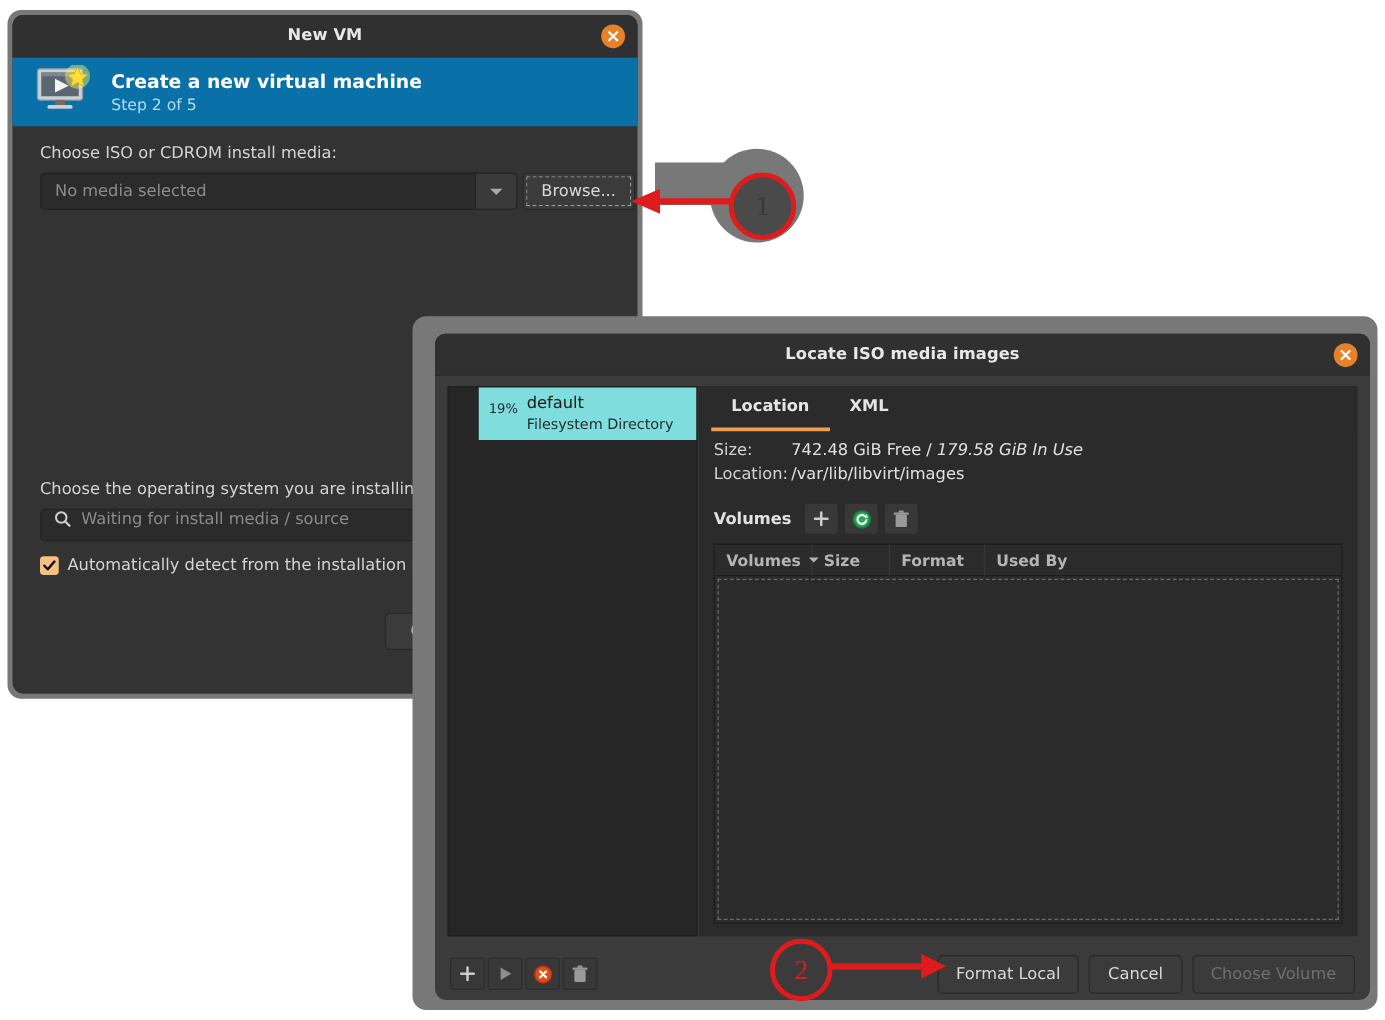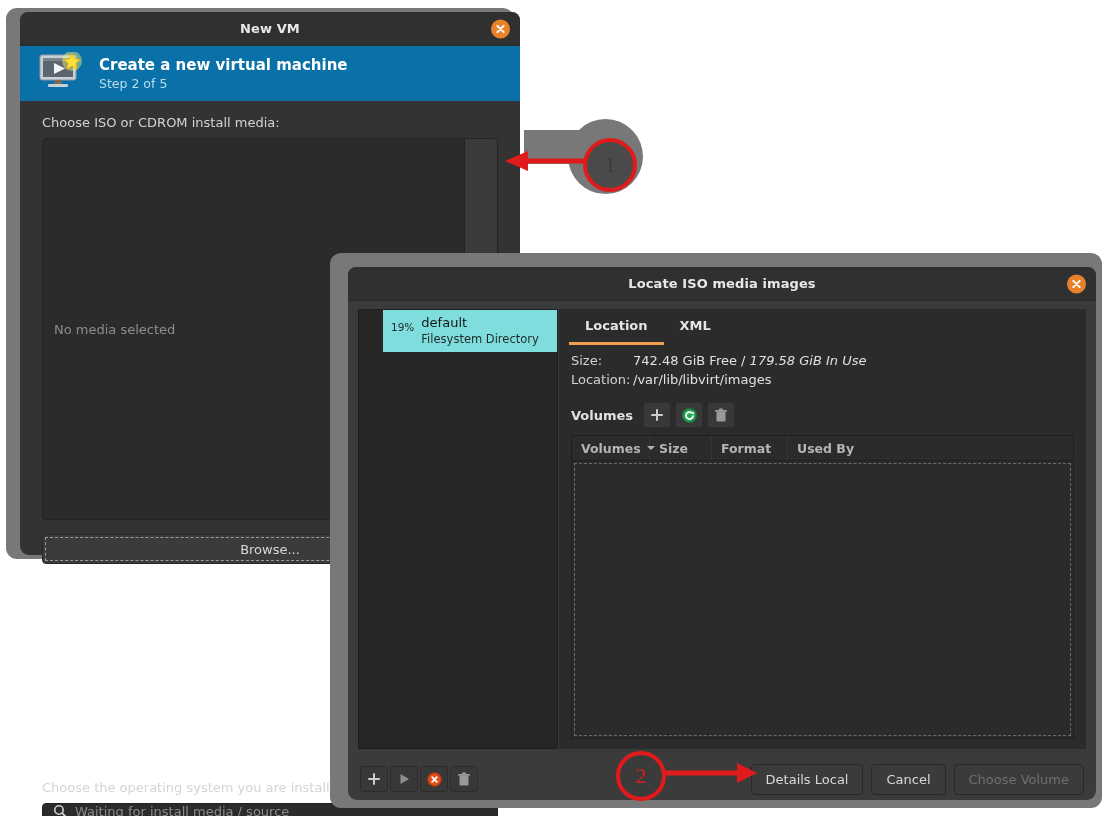--- a/index.html
+++ b/index.html
@@ -58,21 +58,21 @@
     background: #e8822a;
     display: flex;
     align-items: center;
     justify-content: center;
     cursor: pointer;
   }
   .closebtn svg { display:block; }
 
   
   #newvm-window {
-    left: 20px;
+    left: 10px;
     top: 12px;
     width: 500px;
     height: 543px;
     background: #333333;
   }
   #newvm-shadow {
     left: 6px;
     top: 8px;
     width: 508px;
     height: 551px;
@@ -102,22 +102,21 @@
     box-sizing: border-box;
   }
   .field-label {
     font-size: 13px;
     color: #d4d4d4;
     margin-bottom: 8px;
   }
   .combo-row {
     display: flex;
     align-items: stretch;
-    gap: 14px;
-    flex-direction: column;
+    gap: 4px;
   }
   .combo {
     flex: 0 0 382px;
     height: 30px;
     background: #2b2b2b;
     border: 1px solid #232323;
     border-radius: 4px;
     display: flex;
     align-items: center;
     box-sizing: border-box;
@@ -598,21 +597,21 @@
       </span>
       <span class="fbtn">
         <svg width="14" height="15" viewBox="0 0 14 15">
           <rect x="2.5" y="3.5" width="9" height="10" rx="1.2" fill="#9a9a9a"></rect>
           <rect x="1" y="2" width="12" height="1.8" rx="0.7" fill="#9a9a9a"></rect>
           <rect x="5" y="0.4" width="4" height="1.8" rx="0.7" fill="#9a9a9a"></rect>
         </svg>
       </span>
     </div>
     <div class="footer-right">
-      <button class="btn">Details Local</button>
+      <button class="btn">Format Local</button>
       <button class="btn">Cancel</button>
       <button class="btn disabled">Choose Volume</button>
     </div>
   </div>
 </div>
 
 <div class="anno-layer">
   <svg width="1108" height="816" style="position:absolute;left:0;top:0;">
 
     <line x1="585" y1="161" x2="527" y2="161" stroke="#e01b1b" stroke-width="5"></line>

